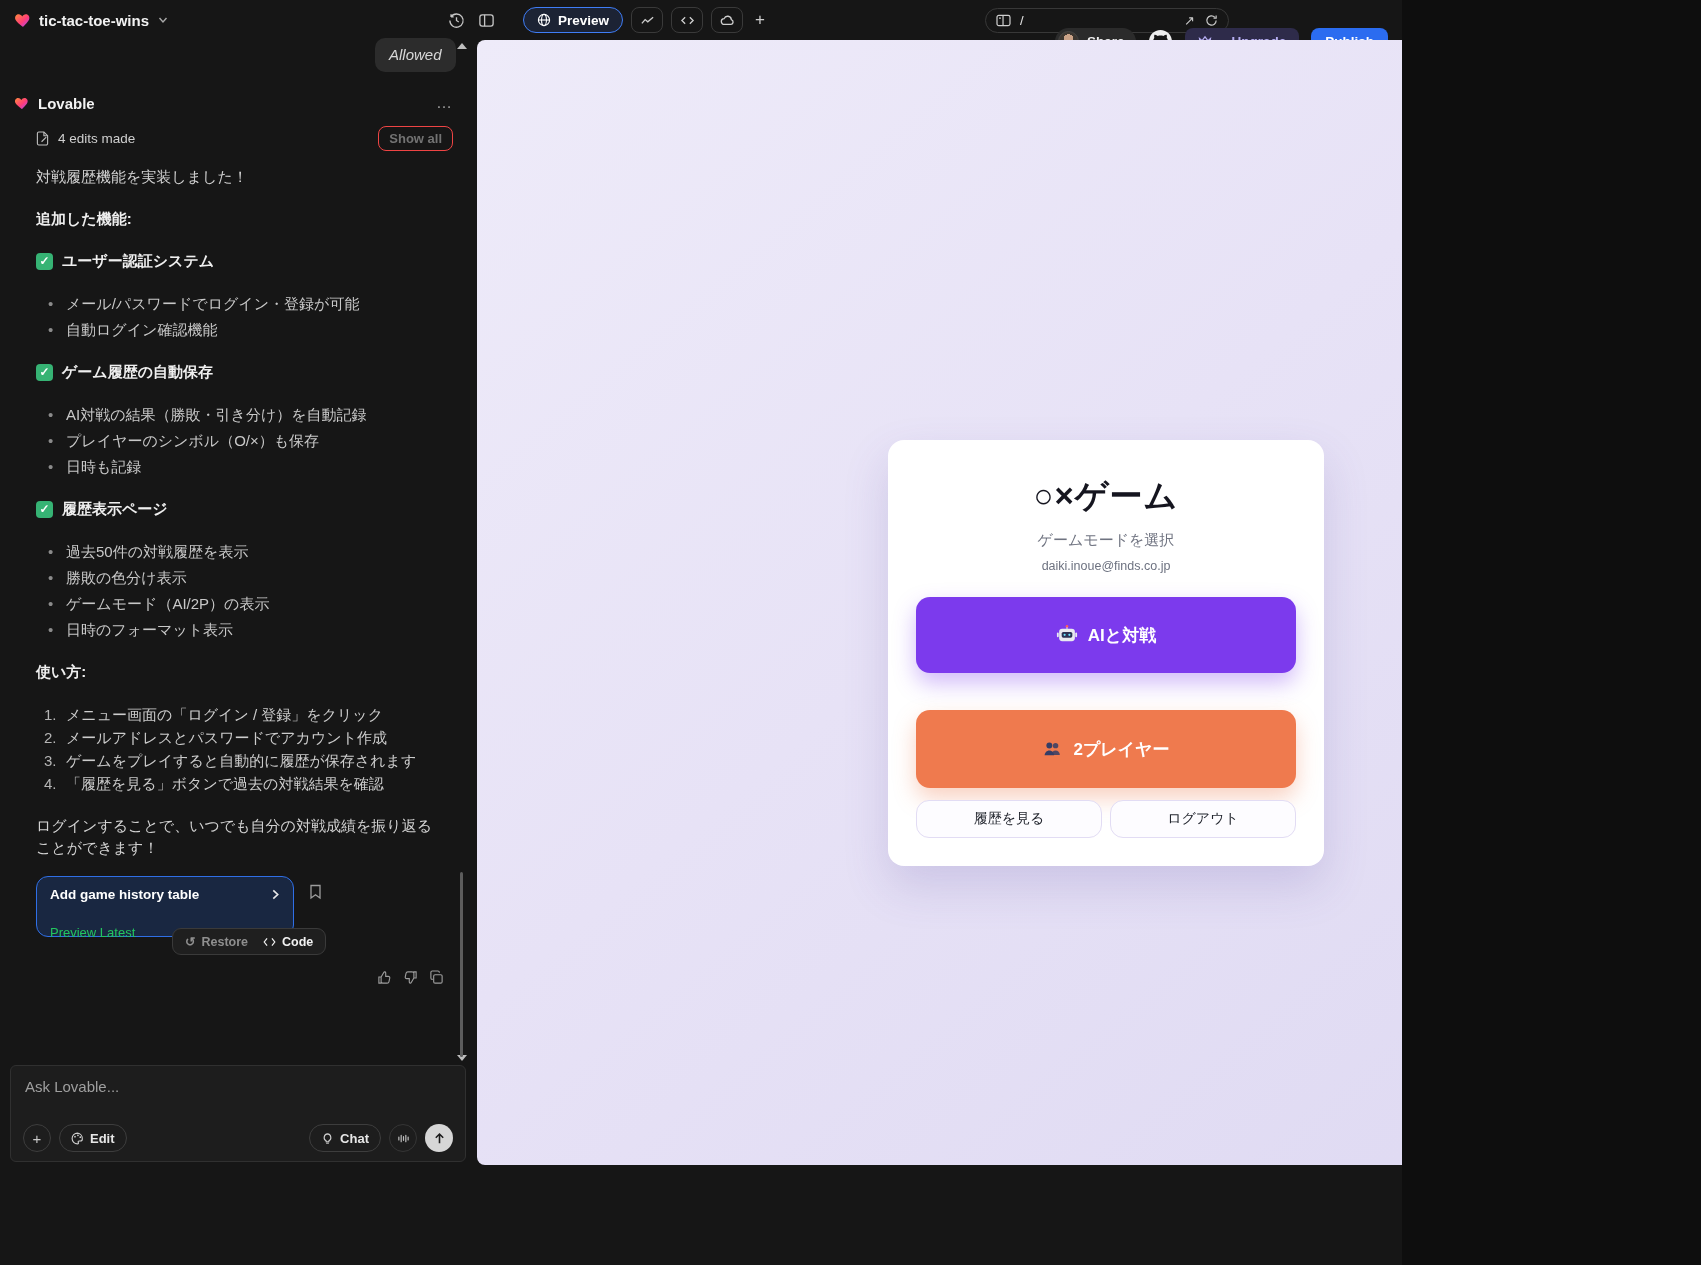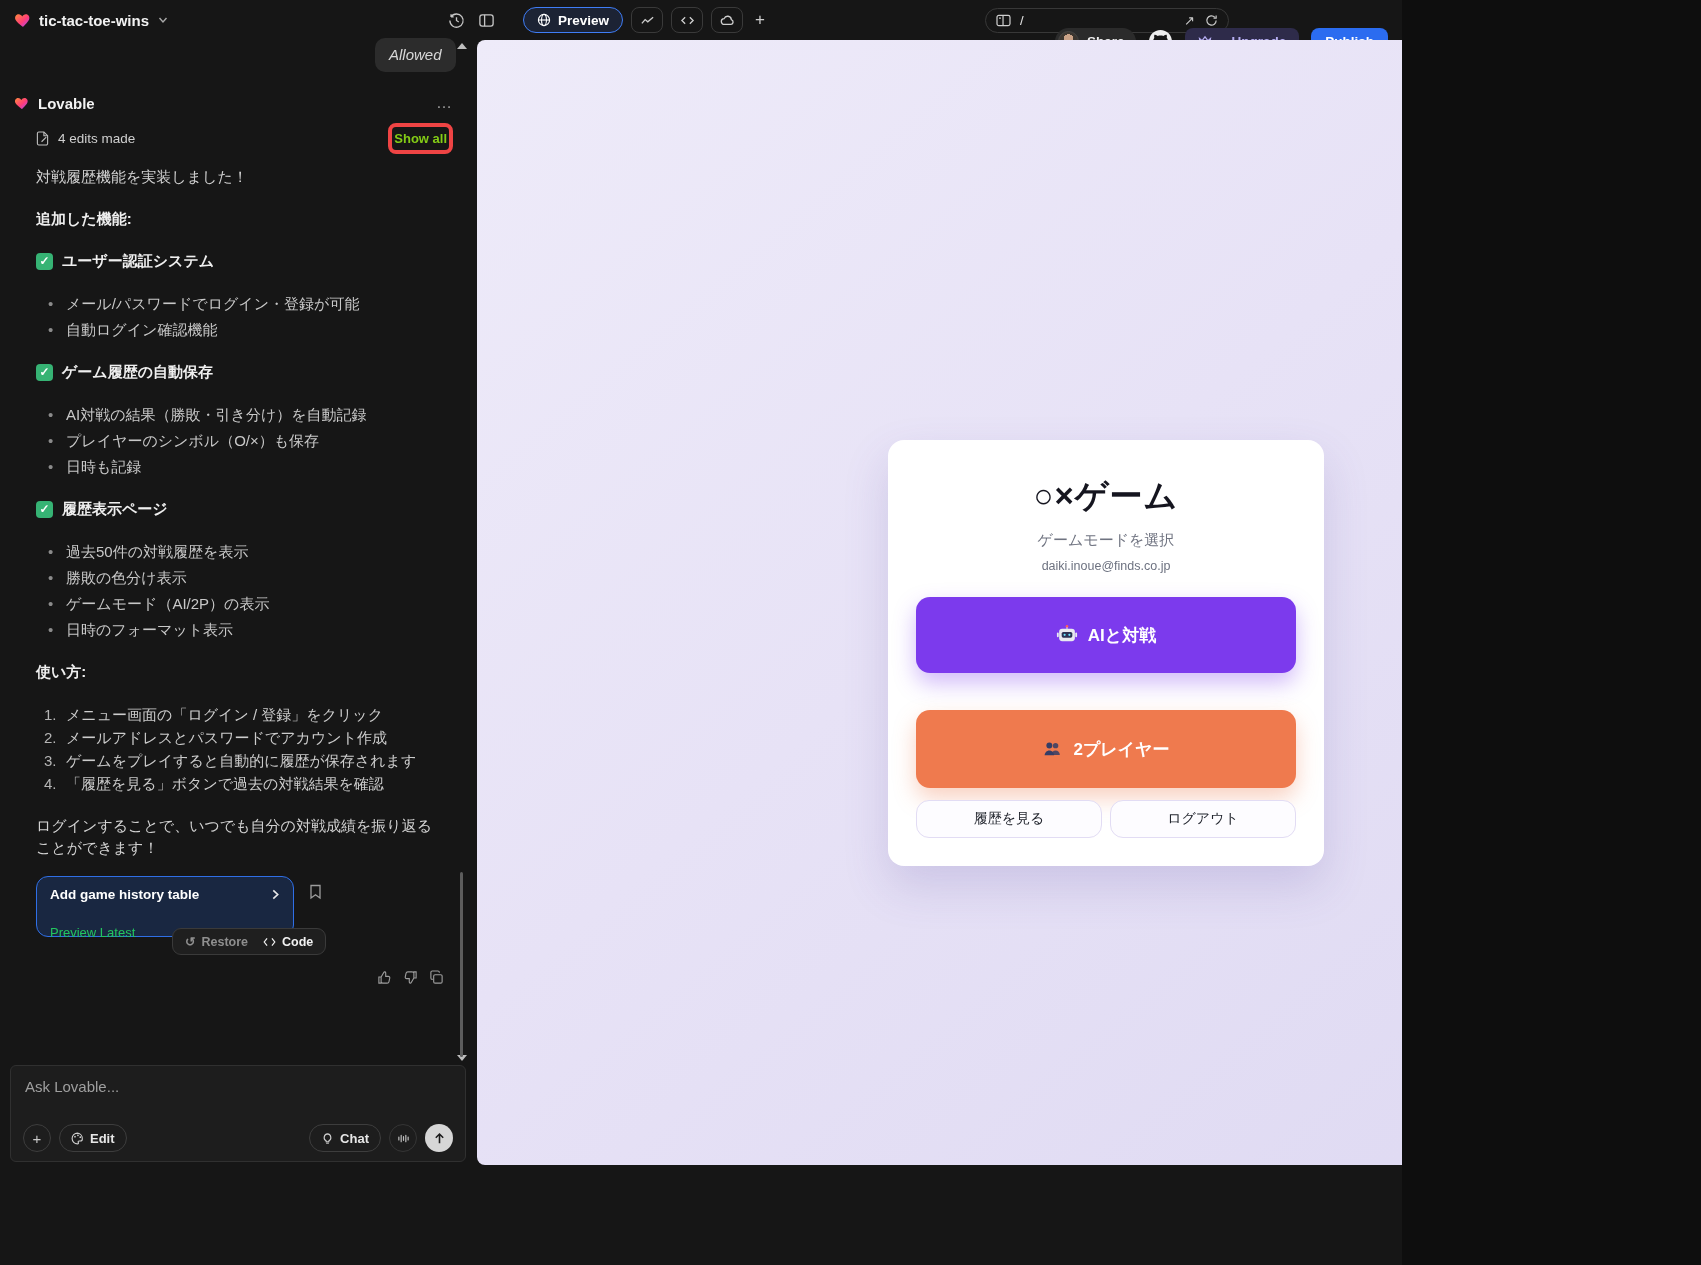--- a/index.html
+++ b/index.html
@@ -44,21 +44,21 @@
   .caret-up { right:10px; top:3px; border-bottom:6px solid #bdbdbd; }
   .caret-down { right:10px; top:1015px; border-top:6px solid #bdbdbd; }
   .scroll-thumb { position:absolute; right:14px; top:832px; width:3px; height:185px; background:#5c5c5c; border-radius:2px; }
 
   .agent-row { position:absolute; left:14px; top:52px; right:24px; height:22px; display:flex; align-items:center; gap:8px; }
   .agent-name { font-size:15px; font-weight:bold; color:#f2f2f2; flex:1; }
   .ellipsis-btn { background:none; border:none; color:#9e9e9e; font-size:16px; letter-spacing:1px; cursor:pointer; }
   .edits-row { position:absolute; left:36px; top:86px; right:24px; height:24px; display:flex; align-items:center; gap:9px; }
   .edits-row svg { width:13px; height:15px; color:#bdbdbd; }
   .edits-text { font-size:13.5px; color:#cfcfcf; flex:1; }
-  .show-all-btn { border:4px solid #ef4444; border-radius:8px; background:transparent; color:#84cc16; font-size:13px; font-weight:bold; padding:4px 2px; cursor:pointer; }
+  .show-all-btn { border:1px solid #ef4444; border-radius:8px; background:transparent; color:#737373; font-size:13px; font-weight:bold; padding:4px 10px; cursor:pointer; }
 
   .msg { position:absolute; left:36px; top:126px; width:400px; font-size:15px; color:#d2d2d2; }
   .msg .para { line-height:22px; margin-bottom:20px; }
   .msg .h { font-weight:bold; color:#efefef; margin-bottom:20px; line-height:22px; }
   .sec-title { display:flex; align-items:center; gap:9px; font-weight:bold; color:#efefef; margin-bottom:19px; line-height:22px; }
   .checkbox { width:17px; height:17px; border-radius:4px; background:#36b374; color:#fff; font-size:12px; font-weight:bold; display:inline-flex; align-items:center; justify-content:center; flex:0 0 auto; }
   ul.blist { list-style:none; margin:0 0 18px; }
   ul.blist li { position:relative; padding-left:30px; line-height:26px; color:#c8c8c8; }
   ul.blist li::before { content:"•"; position:absolute; left:12px; color:#8b8b8b; }
   ol.steps { list-style:none; counter-reset:st; margin:0 0 20px; }

